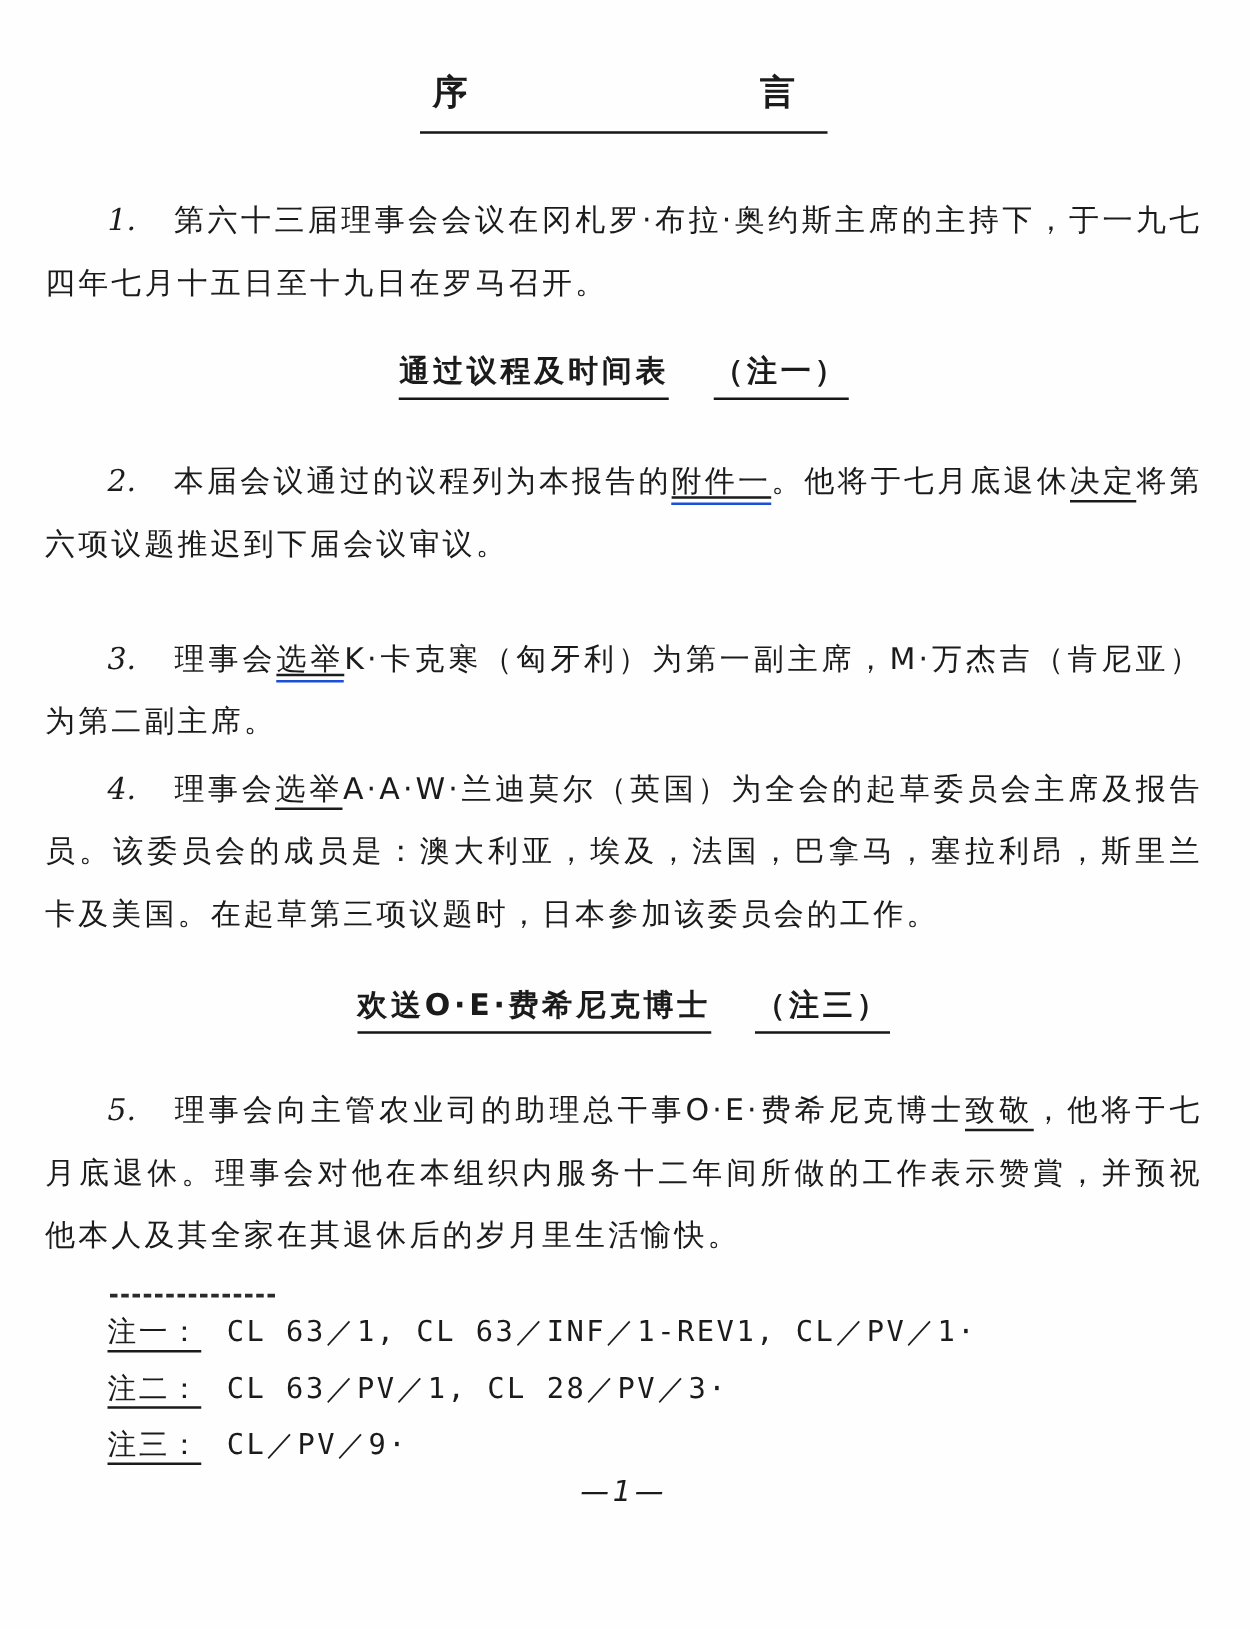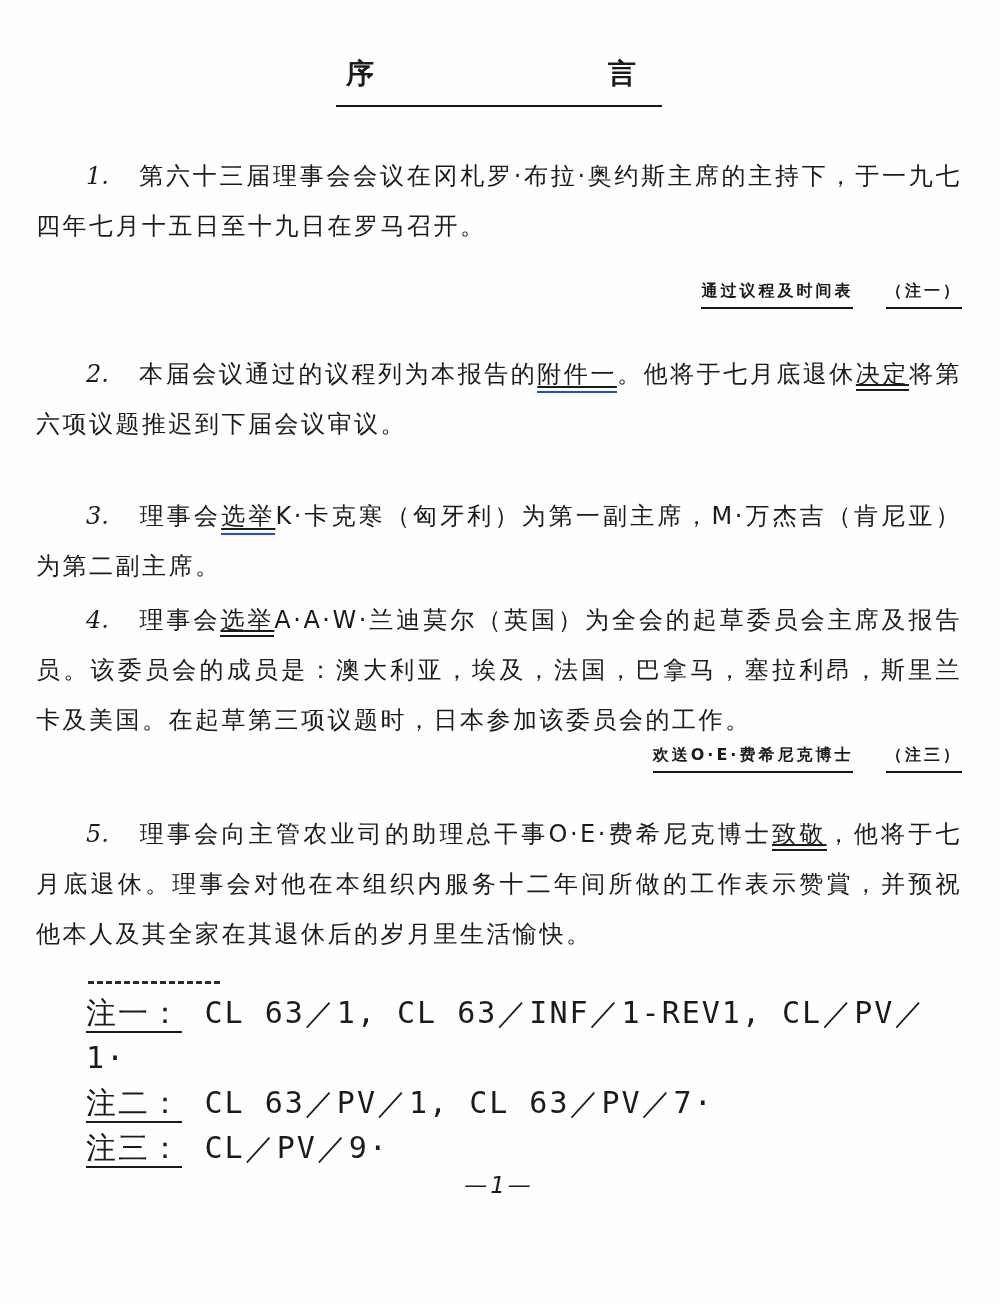--- a/index.html
+++ b/index.html
@@ -50,56 +50,55 @@
   .pnum {
     font-style: italic;
     font-family: "DejaVu Serif", serif;
     letter-spacing: 0;
     margin-right: 20px;
   }
   
   .ul {
     border-bottom: 2px solid #1b1b1b;
     padding-bottom: 1px;
-    text-decoration: underline;
   }
   
   .dbl {
     text-decoration: underline;
     text-underline-offset: 4px;
     border-bottom: 2px solid #1d4ed8;
     padding-bottom: 3px;
   }
   
   .heading {
-    text-align: right;
-    font-size: 16px;
+    text-align: center;
+    font-size: 24px;
     letter-spacing: 3px;
     font-weight: 600;
   }
   .h1 { margin-top: 30px; }
   .h2 { margin-top: 28px; }
-  .h3 { }
+  .h3 { margin-top: 32px; }
   .h-text, .h-note {
     display: inline-block;
     border-bottom: 2px solid #161616;
     padding-bottom: 5px;
   }
   .h-note { margin-left: 24px; }
   
   .dash-rule {
     width: 132px;
     height: 0;
     margin: 22px 0 0 52px;
     border-top: 3px dashed #2a2a2a;
   }
   .footnotes {
     margin-top: 6px;
     padding-left: 50px;
-    font-size: 30px;
+    font-size: 23px;
     line-height: 45px;
     letter-spacing: 1px;
   }
   .fn-label {
     border-bottom: 2px solid #1b1b1b;
     padding-bottom: 1px;
     letter-spacing: 2px;
   }
   .fn-text {
     font-family: "DejaVu Sans Mono", monospace;
@@ -163,21 +162,21 @@
 
   <div class="dash-rule"></div>
 
   <div class="footnotes">
     <div>
       <span class="fn-label">注一：</span>
       <span class="fn-text">CL 63／1, CL 63／INF／1-REV1, CL／PV／1·</span>
     </div>
     <div>
       <span class="fn-label">注二：</span>
-      <span class="fn-text">CL 63／PV／1, CL 63／PV／7·</span>
+      <span class="fn-text">CL 63／PV／1, CL 28／PV／3·</span>
     </div>
     <div>
       <span class="fn-label">注三：</span>
       <span class="fn-text">CL／PV／9·</span>
     </div>
   </div>
 
   <div class="page-number">—1—</div>
 
 </div>

